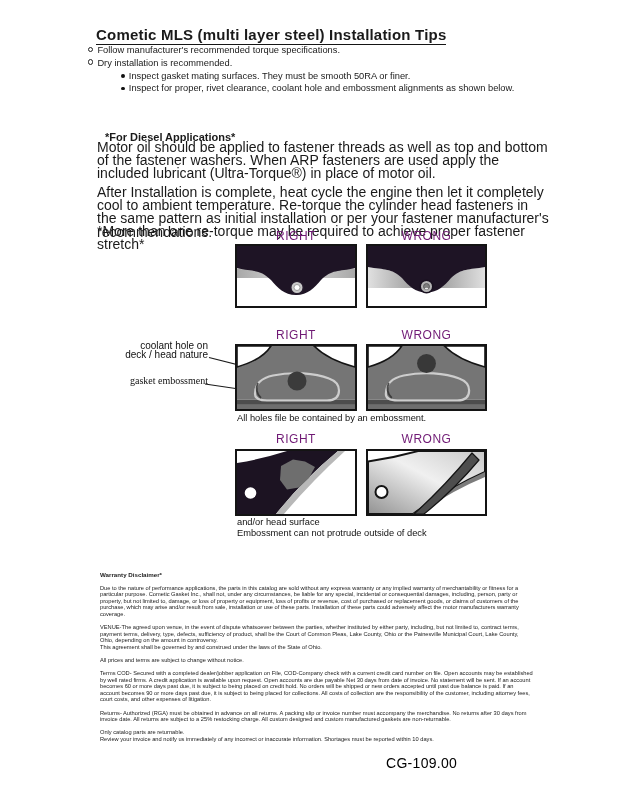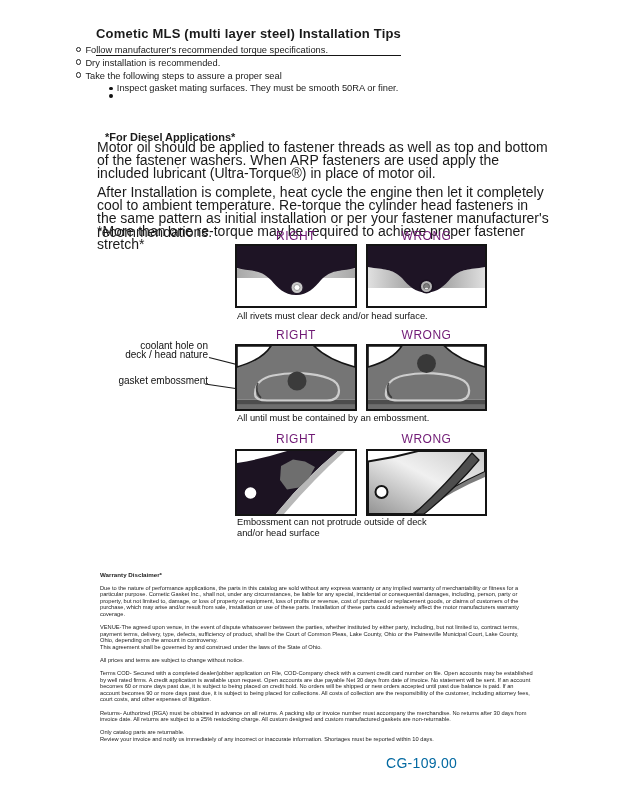--- a/index.html
+++ b/index.html
@@ -1,22 +1,22 @@
 <!DOCTYPE html>
 <html><head>
 <meta charset="utf-8">
 <style>
   html,body{margin:0;padding:0;background:#fff;}
   .page{position:relative;width:618px;height:800px;background:#ffffff;
         font-family:"Liberation Sans",sans-serif;color:#1a1a1a;overflow:hidden;}
 
-  .title{position:absolute;left:96px;top:26px;font-size:13px;font-weight:bold;
-         letter-spacing:.2px;border-bottom:1.6px solid #151515;padding-bottom:14px;margin:0;}
-
-  .bullets{position:absolute;left:76px;top:44px;font-size:9.3px;line-height:12.8px;width:470px;}
+  .title{position:absolute;left:96px;top:26px;font-size:15px;font-weight:bold;
+         letter-spacing:.2px;border-bottom:1.6px solid #151515;padding-bottom:1px;margin:0;}
+
+  .bullets{position:absolute;left:88px;top:44px;font-size:9.3px;line-height:12.8px;width:470px;}
   .b-row{display:flex;align-items:baseline;}
   .bullet-o{width:3.4px;height:3.4px;border:1px solid #222;border-radius:50%;
             margin-right:4px;flex:0 0 auto;position:relative;top:-1px;}
   .b-row.sub{margin-left:33px;}
   .bullet-f{width:3.8px;height:3.8px;background:#111;border-radius:50%;
             margin-right:4px;flex:0 0 auto;position:relative;top:-1px;}
 
   .diesel-h{position:absolute;left:89px;top:115px;font-size:11px;font-weight:bold;margin:16px;}
   .para{position:absolute;left:89px;width:452px;font-size:14px;line-height:13.2px;margin:8px;}
   .p1{top:133px;} .p2{top:178px;} .p3{top:217px;}
@@ -28,48 +28,45 @@
 
   .side-label{position:absolute;left:98px;width:110px;text-align:right;
               font-size:10px;line-height:9.3px;color:#111;}
   .leader{position:absolute;left:203px;top:351px;}
 
   .disc{position:absolute;left:100px;top:572px;width:433px;font-size:5.7px;line-height:6.6px;color:#222;}
   .disc-h{font-weight:bold;font-size:6.2px;margin:0 0 6px 0;}
   .disc-p{margin:0 0 6.5px 0;}
   .disc-p div{margin:0;}
 
-  .footer-code{position:absolute;left:386px;top:755px;font-size:14px;letter-spacing:.3px;color:#0369a1;}
+  .footer-code{position:absolute;left:386px;top:755px;font-size:14px;letter-spacing:.3px;color:#000000;}
 </style>
 </head>
 <body>
 
 <div class="page">
 
   <h1 class="title">Cometic MLS (multi layer steel) Installation Tips</h1>
 
   <div class="bullets">
     <div class="b-row">
       <span class="bullet-o"></span>
       <span>Follow manufacturer's recommended torque specifications.</span>
     </div>
     <div class="b-row">
       <span class="bullet-o"></span>
       <span>Dry installation is recommended.</span>
     </div>
-    <div class="b-row">
-      <span class="bullet-o"></span>
-      <span>Take the following steps to assure a proper seal</span>
-    </div>
     <div class="b-row sub">
       <span class="bullet-f"></span>
       <span>Inspect gasket mating surfaces.  They must be smooth 50RA or finer.</span>
     </div>
     <div class="b-row sub">
       <span class="bullet-f"></span>
+      <span>Inspect for proper, rivet clearance, coolant hole and embossment alignments as shown below.</span>
     </div>
   </div>
 
   <h2 class="diesel-h">*For Diesel Applications*</h2>
   <p class="para p1">Motor oil should be applied to fastener threads as well as top and bottom of the fastener washers. When ARP fasteners are used apply the included lubricant (Ultra-Torque®) in place of motor oil.</p>
   <p class="para p2">After Installation is complete, heat cycle the engine then let it completely cool to ambient temperature. Re-torque the cylinder head fasteners in the same pattern as initial installation or per your fastener manufacturer's recommendations.</p>
   <p class="para p3">*More than one re-torque may be required to achieve proper fastener stretch*</p>
 
   <div class="dg-label" style="left:235px;top:229px;">RIGHT</div>
   <div class="dg-label" style="left:366px;top:229px;width:121px;">WRONG</div>
@@ -102,30 +99,29 @@
       </defs>
       <rect x="0" y="21" width="117" height="21" fill="url(#gDeck2)"></rect>
       <rect x="0" y="42" width="117" height="18" fill="#ffffff"></rect>
       <path d="M0,0 H117 V21 C100,24 94,22 83,32 C76,40 70,46.5 58.5,46.5 C47,46.5 41,40 34,32 C23,22 17,24 0,21 Z" fill="#1e1425"></path>
       <circle cx="58.5" cy="40.5" r="6.3" fill="#b5b5b5" stroke="#18101f" stroke-width="1.6"></circle>
       <circle cx="58.5" cy="40.5" r="3" fill="#7d7d7d" stroke="#4f4f4f" stroke-width="0.8"></circle>
       <ellipse cx="58.5" cy="42.6" rx="1.8" ry="0.9" fill="#e9e9e9"></ellipse>
     </svg>
   </div>
 
-  <div class="caption" style="left:237px;top:311px;">All rivets must clear deck and/or head surface.</div>
 
   <div class="dg-label" style="left:235px;top:328px;">RIGHT</div>
   <div class="dg-label" style="left:366px;top:328px;width:121px;">WRONG</div>
 
   <div class="side-label" style="top:341px;">
     <div>coolant hole on</div>
     <div>deck / head nature</div>
   </div>
-  <div class="side-label" style="top:376px;">gasket embossment</div>
+  <div class="side-label" style="top:376px;font-family:Liberation Serif, serif;">gasket embossment</div>
 
   <svg class="leader" width="100" height="46">
     <line x1="6" y1="6.5" x2="95" y2="29" stroke="#1a1a1a" stroke-width="1.1"></line>
     <line x1="2" y1="33" x2="56" y2="41" stroke="#1a1a1a" stroke-width="1.1"></line>
   </svg>
 
   <div class="panel" style="left:235px;top:344px;width:122px;height:67px;">
     <svg viewBox="0 0 118 63" preserveAspectRatio="none">
       <rect x="0" y="0" width="118" height="63" fill="#757575"></rect>
       <rect x="0" y="53.2" width="118" height="0.9" fill="#8d8d8d"></rect>
@@ -146,21 +142,21 @@
       <rect x="0" y="54" width="118" height="4.5" fill="#4d4d4d"></rect>
       <rect x="0" y="58.5" width="118" height="4.5" fill="#6e6e6e"></rect>
       <path d="M0,0 L34,0 Q25,14 0,21 Z" fill="#ffffff" stroke="#141414" stroke-width="1.6"></path>
       <path d="M118,0 L77,0 Q91,14 118,21 Z" fill="#ffffff" stroke="#141414" stroke-width="1.6"></path>
       <path d="M18,48 C18,38 24,32 36,29.5 C56,25.5 78,27 92,32.5 C99,35 102,39 102,44.5 C102,51 98,54.5 90,54.5 L30,54.5 C22,54.5 18,53 18,48 Z" fill="none" stroke="#cdcdcd" stroke-width="2.2" stroke-linejoin="round"></path>
       <path d="M24,52 C19.5,48 18.5,42 21,37" fill="none" stroke="#2e2e2e" stroke-width="1.8" opacity="0.8"></path>
       <circle cx="59" cy="17.5" r="9.5" fill="#383838"></circle>
     </svg>
   </div>
 
-  <div class="caption" style="left:237px;top:413px;">All until must be contained by an embossment.</div>
+  <div class="caption" style="left:237px;top:413px;">All holes file be contained by an embossment.</div>
 
   <div class="dg-label" style="left:235px;top:432px;">RIGHT</div>
   <div class="dg-label" style="left:366px;top:432px;width:121px;">WRONG</div>
 
   <div class="panel" style="left:235px;top:449px;width:122px;height:67px;">
     <svg viewBox="0 0 118 63" preserveAspectRatio="none">
       <rect x="0" y="0" width="118" height="63" fill="#ffffff"></rect>
       <path d="M0,12 Q25,8 50,0 L101,0 Q66,29 39,63 L0,63 Z" fill="#1c1322"></path>
       <path d="M101,0 Q66,29 39,63 L47,63 Q74,31 108,0 Z" fill="#b8b8b8"></path>
       <path d="M44,15 L56,8.5 L68,10.5 L78,16 L72,27 L62,36.5 L50,38.5 L43,29 Z" fill="#6e6e6e"></path>
@@ -179,22 +175,22 @@
       </defs>
       <rect x="0" y="0" width="117" height="63" fill="#ffffff"></rect>
       <path d="M0,10.5 Q25,7 50,0 L117,0 L117,21 Q79,38 45,63 L0,63 Z" fill="url(#gBand)" stroke="#141414" stroke-width="2"></path>
       <path d="M117,21 Q79,38 45,63 L51,63 Q83,40 117,26 Z" fill="#7c7c7c"></path>
       <path d="M46,63 Q76,36 104,2 L111,9 Q85,40 56,63 Z" fill="#4e4e4e" stroke="#141414" stroke-width="1.2" stroke-linejoin="round"></path>
       <circle cx="13.5" cy="41" r="6" fill="#ffffff" stroke="#141414" stroke-width="2"></circle>
     </svg>
   </div>
 
   <div class="caption" style="left:237px;top:517px;">
+    <div>and/or head surface</div>
     <div>Embossment can not protrude outside of deck</div>
-    <div>and/or head surface</div>
   </div>
 
   <div class="disc">
     <div class="disc-h">Warranty Disclaimer*</div>
     <p class="disc-p">Due to the nature of performance applications, the parts in this catalog are sold without any express warranty or any implied warranty of merchantability or fitness for a particular purpose.  Cometic Gasket Inc., shall not, under any circumstances, be liable for any special, incidental or consequential damages, including, person, party or property, but not limited to, damage, or loss of property or equipment, loss of profits or revenue, cost of purchased or replacement goods, or claims of customers of the purchase, which may arise and/or result from sale, installation or use of these parts.  Installation of these parts could adversely affect the motor manufacturers warranty coverage.</p>
     <div class="disc-p">
       <div>VENUE-The agreed upon venue, in the event of dispute whatsoever between the parties, whether instituted by either party, including, but not limited to, contract terms, payment terms, delivery, type, defects, sufficiency of product, shall be the Court of Common Pleas, Lake County, Ohio or the Painesville Municipal Court, Lake County, Ohio, depending on the amount in controversy.</div>
       <div>This agreement shall be governed by and construed under the laws of the State of Ohio.</div>
     </div>
     <p class="disc-p">All prices and terms are subject to change without notice.</p>

